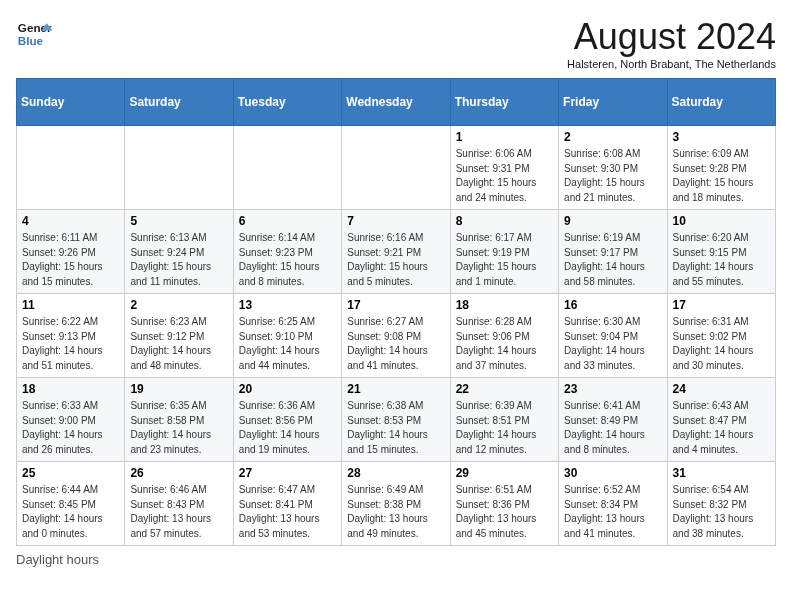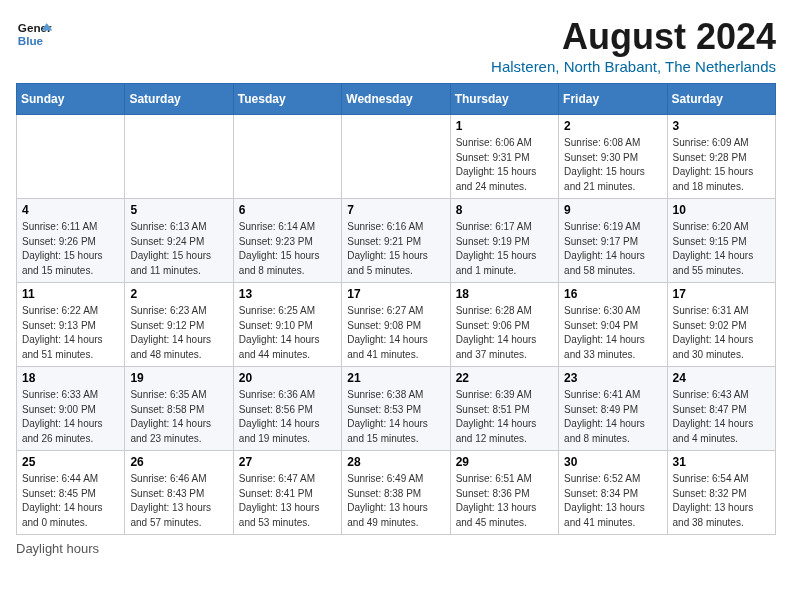--- a/index.html
+++ b/index.html
@@ -23,36 +23,36 @@
     }
     .logo-icon {
       width: 36px;
       height: 36px;
     }
     .title-block {
       text-align: right;
     }
     .main-title {
       font-size: 36px;
-      font-weight: bold;
+      font-weight: normal;
       color: #1a1a1a;
     }
     .subtitle {
-      font-size: 15px;
-      color: #0369a1;
+      font-size: 11px;
+      color: #0f172a;
     }
     .calendar {
       width: 100%;
       border-collapse: collapse;
       font-size: 11px;
     }
     .calendar th {
       background: #3a7bbf;
       color: #fff;
-      padding: 8px 4px;
+      padding: 16px 4px;
       text-align: left;
       font-size: 12px;
       border: 1px solid #2a6aaf;
     }
     .calendar td {
       border: 1px solid #ccc;
       vertical-align: top;
       padding: 4px 5px;
       width: calc(100% / 7);
       min-height: 85px;

